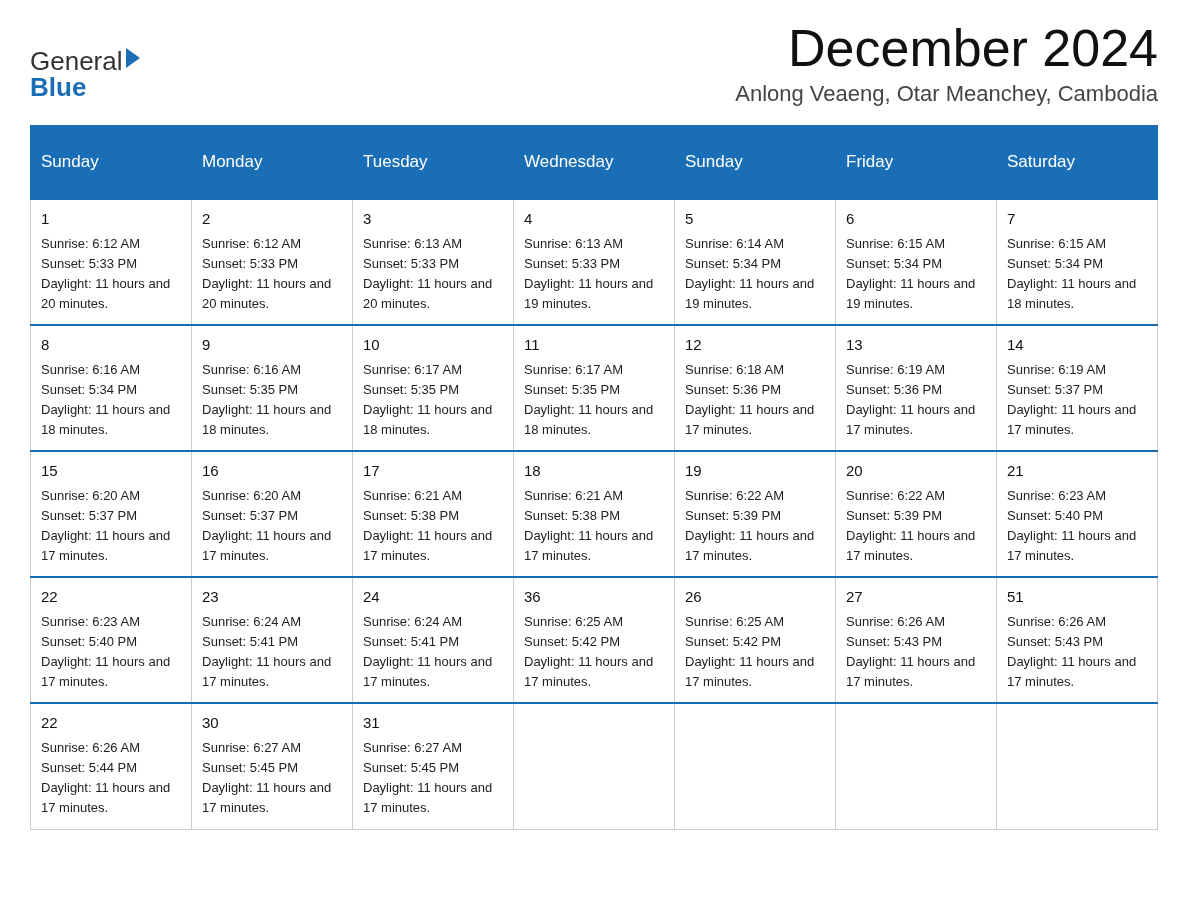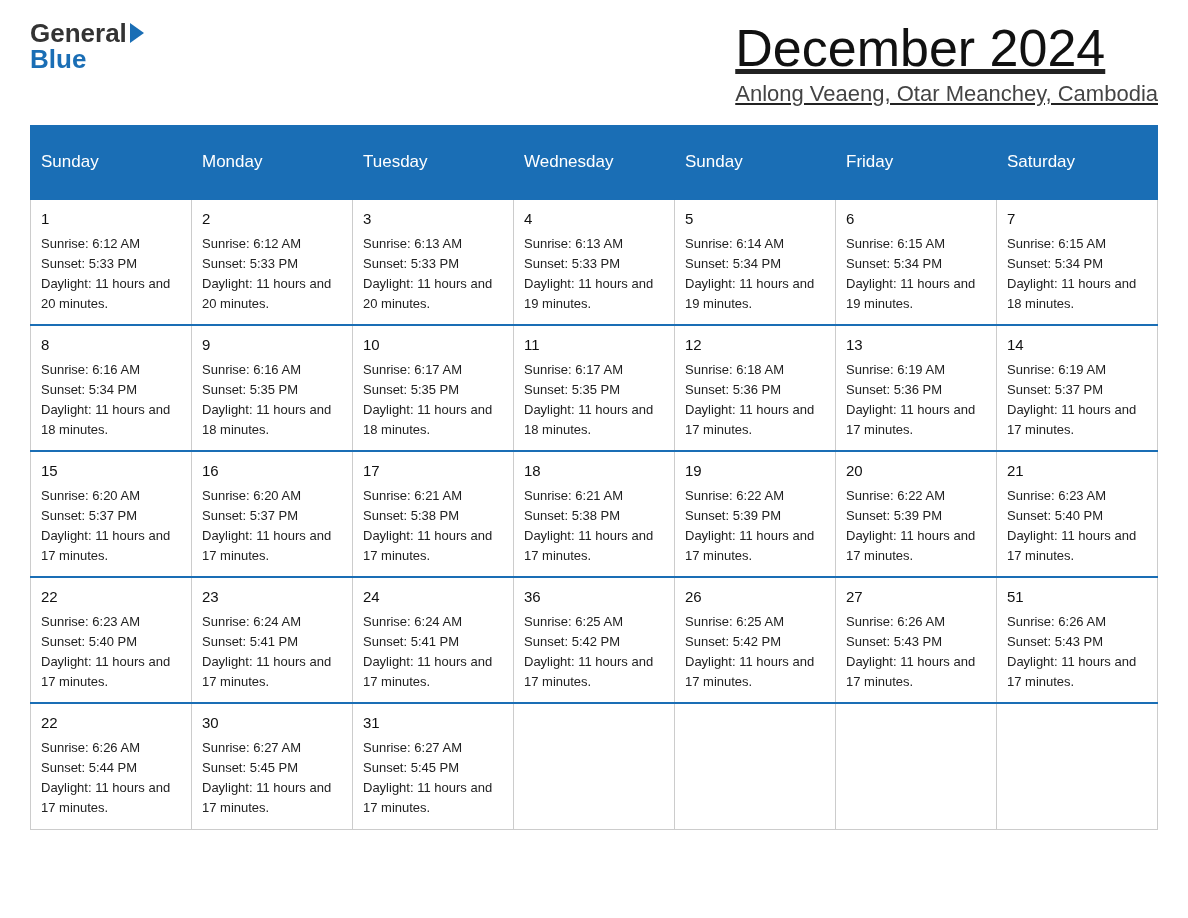--- a/index.html
+++ b/index.html
@@ -17,44 +17,45 @@
       align-items: flex-start;
       margin-bottom: 18px;
     }
     .logo-area {
       display: flex;
       flex-direction: column;
       align-items: flex-start;
     }
     .logo-text {
       display: flex;
-      align-items: center;
+      align-items: flex-start;
       font-size: 26px;
-      font-weight: bold;
+      font-weight: normal;
       color: #333;
       line-height: 1;
+      margin-top: 28px;
     }
     .logo-general { color: #333; }
     .logo-triangle {
       display: inline-block;
       width: 0;
       height: 0;
       border-left: 14px solid #1a6eb5;
       border-top: 10px solid transparent;
       border-bottom: 10px solid transparent;
       margin: 0 3px;
       vertical-align: middle;
     }
     .logo-blue {
       color: #1a6eb5;
       font-size: 26px;
       font-weight: bold;
     }
     .title-area {
-      text-decoration: underline;
+      text-align: right;
     }
     .month-title {
       font-size: 52px;
       font-weight: normal;
       color: #111;
       line-height: 1.1;
     }
     .location-title {
       font-size: 22px;
       color: #444;

